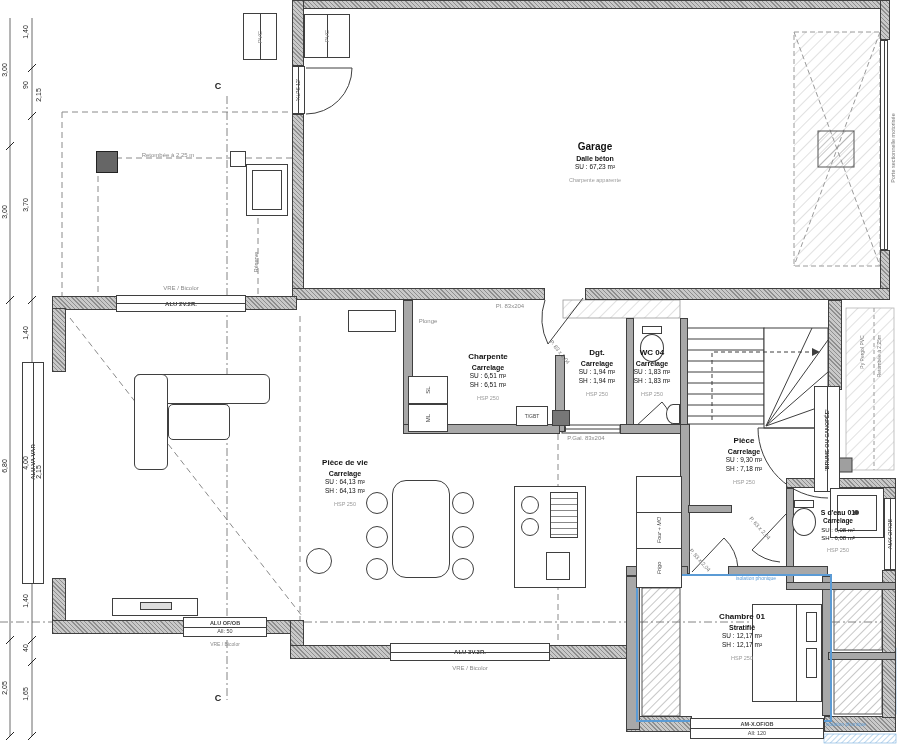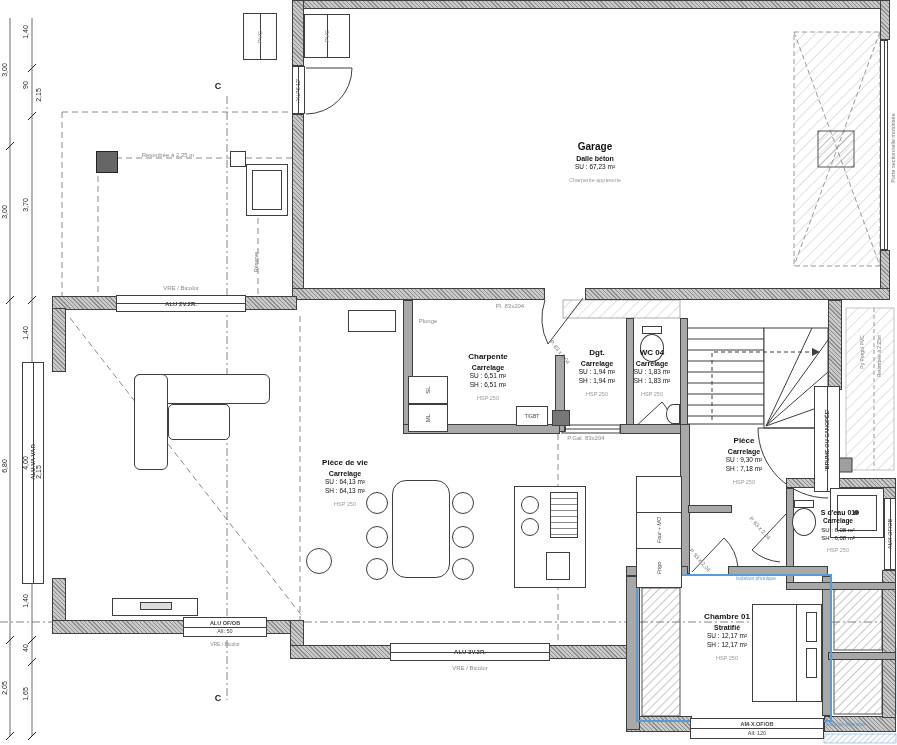--- a/index.html
+++ b/index.html
@@ -331,21 +331,21 @@
     <div class="s">SH : 7,18 m²</div>
     <div class="h">HSP 250</div>
   </div>
   <div class="rl" style="left:838px;top:508px">
     <div class="n" style="font-size:7px">S d'eau 01</div>
     <div class="f" style="font-size:6.5px">Carrelage</div>
     <div class="s" style="font-size:6px">SU : 6,08 m²</div>
     <div class="s" style="font-size:6px">SH : 6,08 m²</div>
     <div class="h">HSP 250</div>
   </div>
-  <div class="rl" style="left:727px;top:612px">
+  <div class="rl" style="left:742px;top:612px">
     <div class="n">Chambre 01</div>
     <div class="f">Stratifié</div>
     <div class="s">SU : 12,17 m²</div>
     <div class="s">SH : 12,17 m²</div>
     <div class="h">HSP 250</div>
   </div>
 
   <span class="lbl lblg" style="left:168px;top:155px">Retombée à 2,25 m</span>
   <span class="lbl rot rotd" style="left:256px;top:262px">Réserve</span>
   <span class="lbl lblg" style="left:428px;top:321px">Plonge</span>

